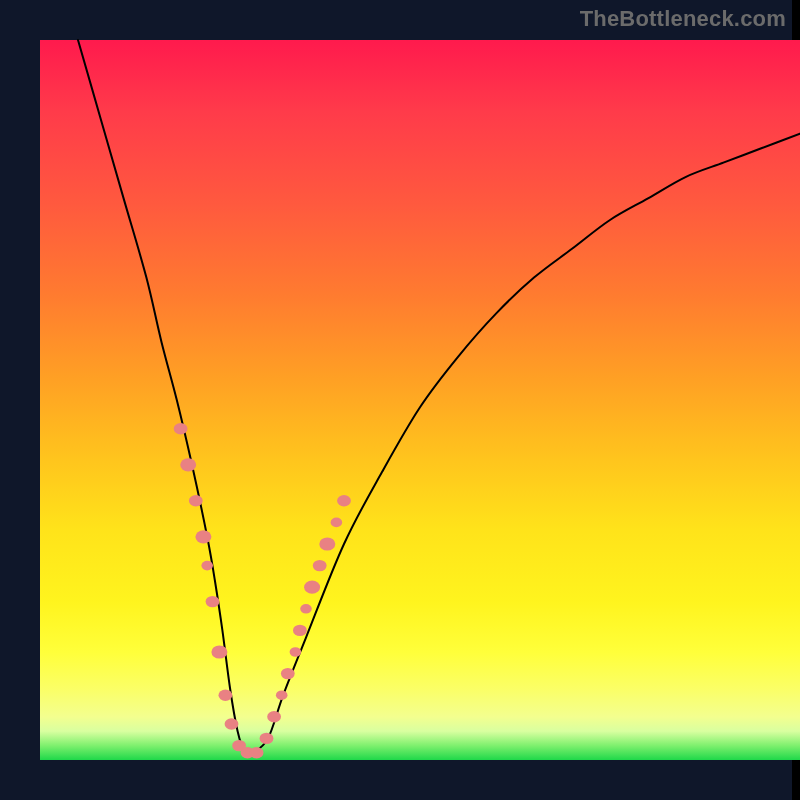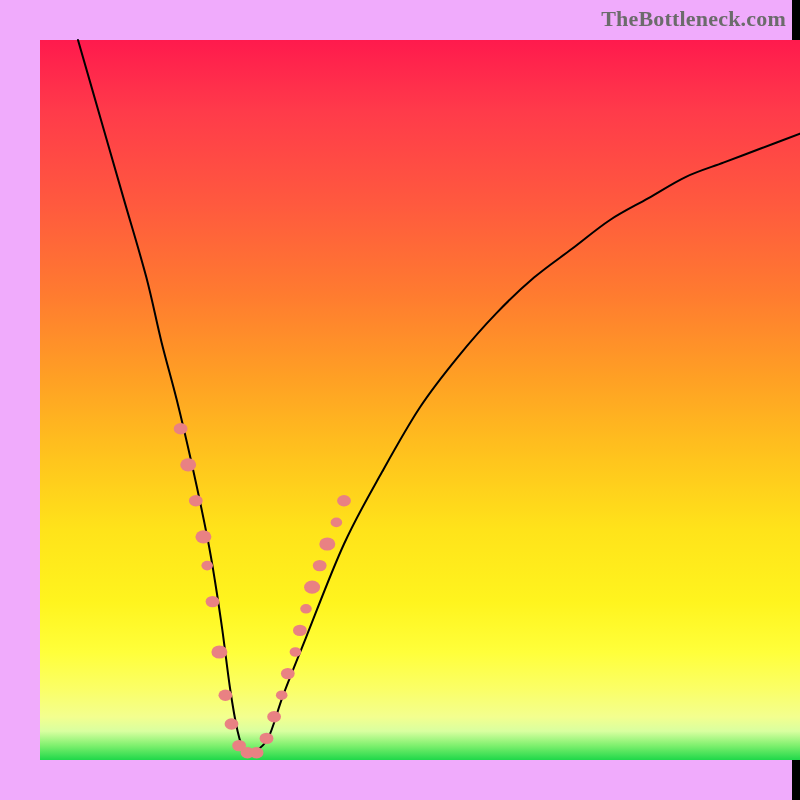--- a/index.html
+++ b/index.html
@@ -8,22 +8,21 @@
     width: 800px;
     height: 800px;
     background: #000;
     overflow: hidden;
     font-family: Arial, Helvetica, sans-serif;
   }
   .frame {
     position: relative;
     width: 792px;
     height: 800px;
-    background: #f0abfc;
-    font-family: Liberation Serif, serif;
+    background: #0f172a;
   }
   .plot-area {
     position: absolute;
     left: 40px;
     top: 40px;
     width: 760px;
     height: 720px;
     
     background: linear-gradient(
       to bottom,

